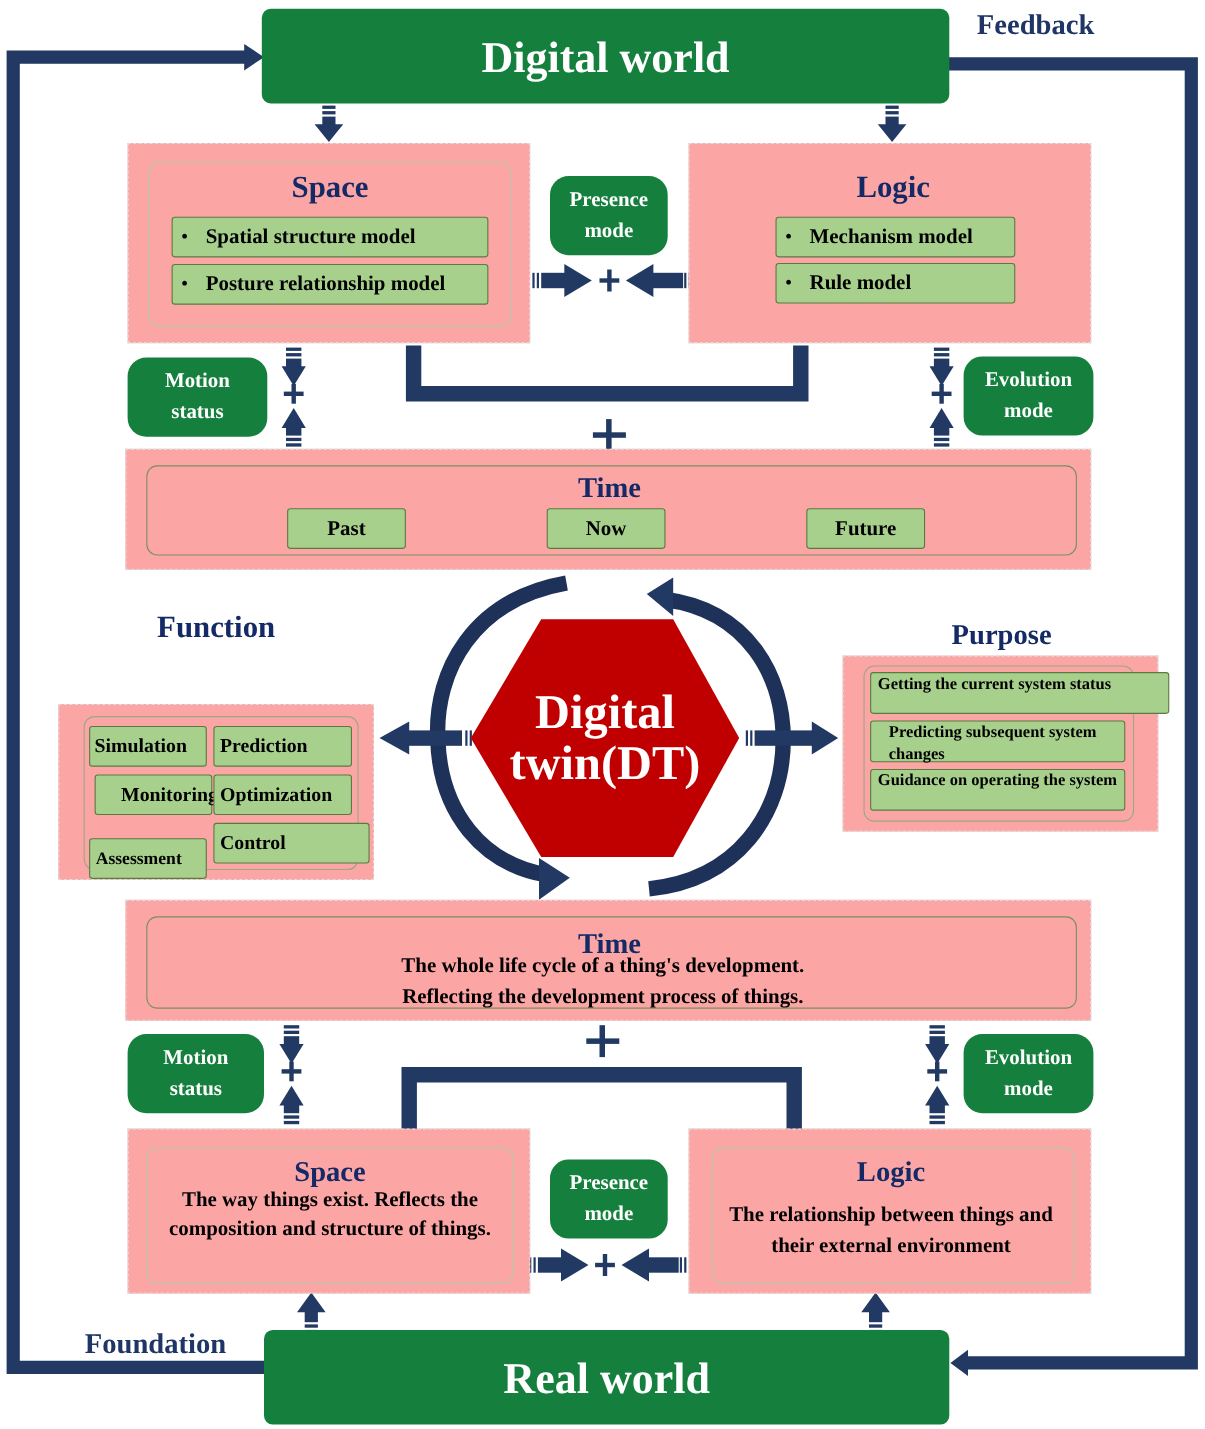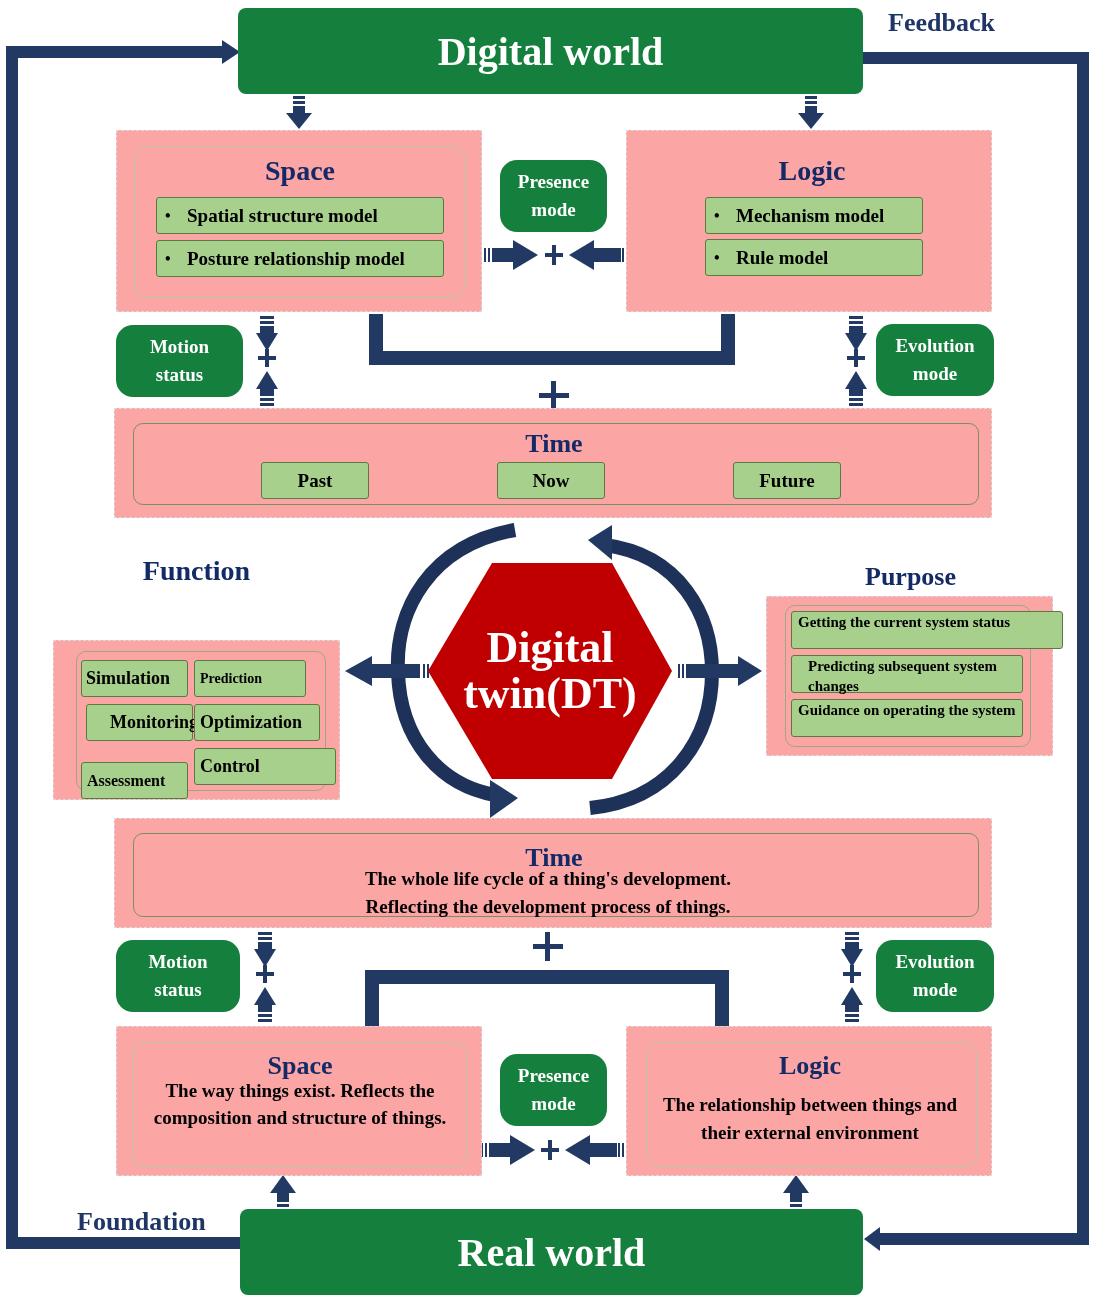--- a/index.html
+++ b/index.html
@@ -227,21 +227,21 @@
 
 <div class="abs" style="left:428px;top:625px;width:244px;text-align:center;color:#fff;font-size:44px;line-height:46px;">
   <div>Digital</div>
   <div>twin(DT)</div>
 </div>
 
 <div class="abs title" style="left:54px;top:555px;width:285px;">Function</div>
 <div class="abs panel" style="left:53px;top:596px;width:287px;height:160px;margin-top:44px;">
   <div class="abs inner" style="left:22px;top:10px;width:250px;height:140px;border-color:#9aa888;"></div>
   <div class="abs green" style="left:27px;top:19px;width:107px;height:37px;padding-left:4px;font-size:18px;">Simulation</div>
-  <div class="abs green" style="left:140px;top:19px;width:112px;height:37px;padding-left:5px;font-size:14px;">Prediction</div>
+  <div class="abs green" style="left:140px;top:19px;width:126px;height:37px;padding-left:5px;font-size:18px;">Prediction</div>
   <div class="abs green" style="left:32px;top:63px;width:107px;height:37px;padding-left:23px;font-size:18px;">Monitoring</div>
   <div class="abs green" style="left:140px;top:63px;width:126px;height:37px;padding-left:5px;font-size:18px;">Optimization</div>
   <div class="abs green" style="left:27px;top:121px;width:107px;height:37px;padding-left:5px;font-size:16px;">Assessment</div>
   <div class="abs green" style="left:140px;top:107px;width:142px;height:37px;padding-left:5px;font-size:18px;">Control</div>
 </div>
 
 <div class="abs title" style="left:768px;top:562px;width:285px;font-size:26px;">Purpose</div>
 <div class="abs panel" style="left:766px;top:596px;width:287px;height:160px;">
   <div class="abs inner" style="left:18px;top:8px;width:246px;height:142px;border-color:#9aa888;"></div>
   <div class="abs green" style="left:24px;top:14px;width:272px;height:38px;padding-left:6px;font-size:15px;line-height:20px;align-items:flex-start;">Getting the current system status</div>

